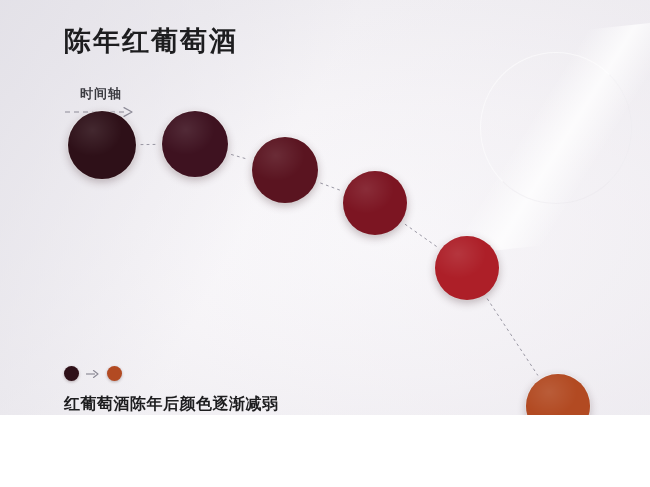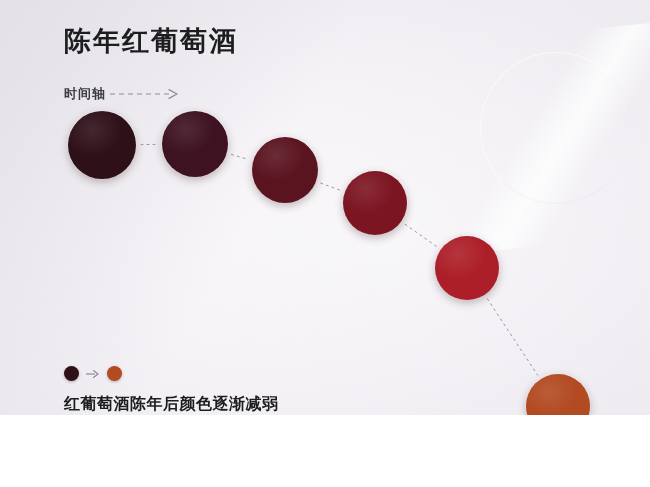--- a/index.html
+++ b/index.html
@@ -69,20 +69,21 @@
   }
 
   
   #timeline-axis {
     position: absolute;
     left: 64px;
     top: 85px;
     display: flex;
     align-items: center;
     gap: 3px;
+    flex-direction: column;
   }
   #timeline-label {
     font-size: 13px;
     font-weight: 700;
     color: #3a3a40;
     letter-spacing: 1px;
     white-space: nowrap;
   }
   #timeline-arrow { display: block; }
 

